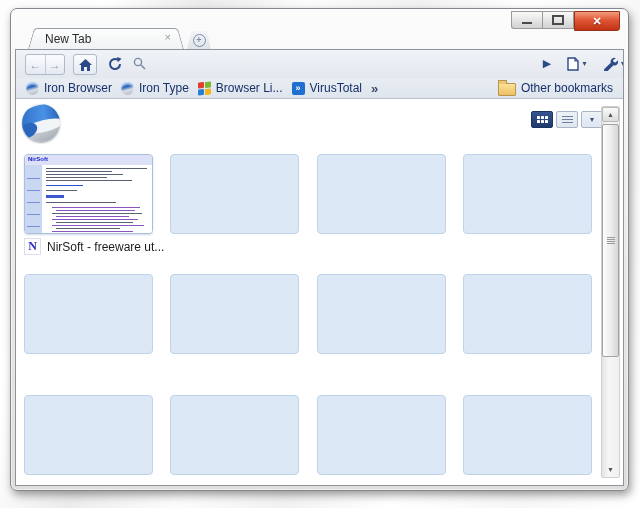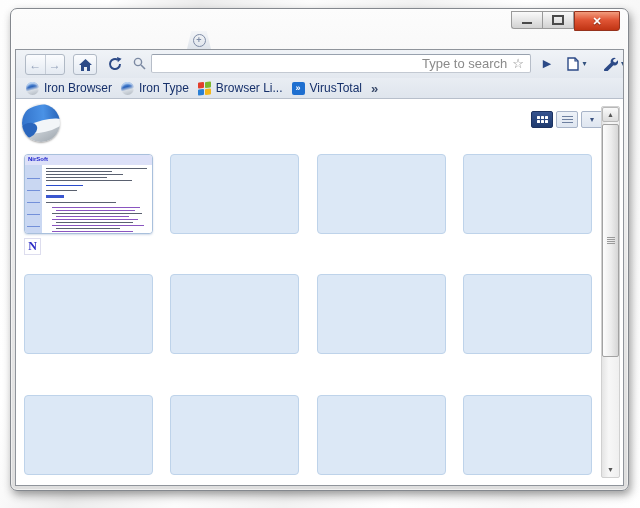--- a/index.html
+++ b/index.html
@@ -113,20 +113,27 @@
           <span class="glyph-min"></span>
         </div>
       <div class="wbtn max">
           <span class="glyph-max"></span>
         </div>
       <div class="wbtn close">
           <span>✕</span>
         </div>
     </div>
 
+    <div class="tab">
+      <div class="edge el"></div>
+      <div class="edge er"></div>
+      <div class="mid"></div>
+      <span class="tab-label">New Tab</span>
+      <span class="tab-close">×</span>
+    </div>
     <div class="newtab">
       <span class="plus-circle">+</span>
     </div>
 
     <div class="client">
 
       <div class="toolbar">
         <div class="tb-group">
           <div class="half">
               <span>←</span>
@@ -145,24 +152,20 @@
             <path d="M12 7 A5 5 0 1 1 9.8 2.9" fill="none" stroke="#2c4a87" stroke-width="2"></path>
             <path d="M9 0 L13.6 1.8 L9.8 5.2 Z" fill="#2c4a87"></path>
           </svg>
         </div>
         <div class="tb-icon" style="left:113px;width:20px;">
           <svg width="13" height="13" viewBox="0 0 13 13">
             <circle cx="5" cy="5" r="3.6" fill="none" stroke="#6b7florida8fa" stroke-width="1.4"></circle>
             <circle cx="5" cy="5" r="3.6" fill="none" stroke="#7b89a2" stroke-width="1.4"></circle>
             <line x1="8" y1="8" x2="12" y2="12" stroke="#7b89a2" stroke-width="1.6"></line>
           </svg>
-        </div>
-        <div class="omnibox">
-          <span class="omni-text">Type to search</span>
-          <span class="star">☆</span>
         </div>
         <div class="tb-icon go" style="left:520px;width:22px;font-size:11px;">
           <span>▶</span>
         </div>
         <div class="tb-icon" style="left:546px;width:30px;">
           <svg width="12" height="14" viewBox="0 0 12 14">
             <path d="M1 1 L8 1 L11 4 L11 13 L1 13 Z" fill="#fff" stroke="#2c4a87" stroke-width="1.4"></path>
             <path d="M8 1 L8 4 L11 4" fill="none" stroke="#2c4a87" stroke-width="1.2"></path>
           </svg>
           <span class="caret">▾</span>
@@ -192,20 +195,24 @@
               <i style="background:#f4b619;"></i>
           </span>
           <span>Browser Li...</span>
         </div>
         <div class="bm">
           <span class="fav-vt">»</span>
           <span>VirusTotal</span>
         </div>
         <span class="chev">»</span>
         <div class="bm-spacer"></div>
+        <div class="bm">
+          <span class="folder"></span>
+          <span>Other bookmarks</span>
+        </div>
       </div>
 
       <div class="content">
         <div class="logo">
           <div class="sw1"></div>
           <div class="sw2"></div>
           <div class="sw3"></div>
         </div>
 
         <div class="viewbtns">
@@ -257,20 +264,21 @@
             <b style="left:14px;top:63px;width:58%;"></b>
             <b class="purple" style="left:10px;top:66px;width:74%;"></b>
           </div>
         </div>
         <div class="thumb" style="left:154px;top:55px;"></div>
         <div class="thumb" style="left:301px;top:55px;"></div>
         <div class="thumb" style="left:447px;top:55px;"></div>
 
         <div class="cap">
           <span class="fav-n">N</span>
+          <span class="cap-text">NirSoft - freeware ut...</span>
         </div>
 
         <div class="thumb" style="left:8px;top:175px;"></div>
         <div class="thumb" style="left:154px;top:175px;"></div>
         <div class="thumb" style="left:301px;top:175px;"></div>
         <div class="thumb" style="left:447px;top:175px;"></div>
 
         <div class="thumb" style="left:8px;top:296px;"></div>
         <div class="thumb" style="left:154px;top:296px;"></div>
         <div class="thumb" style="left:301px;top:296px;"></div>

